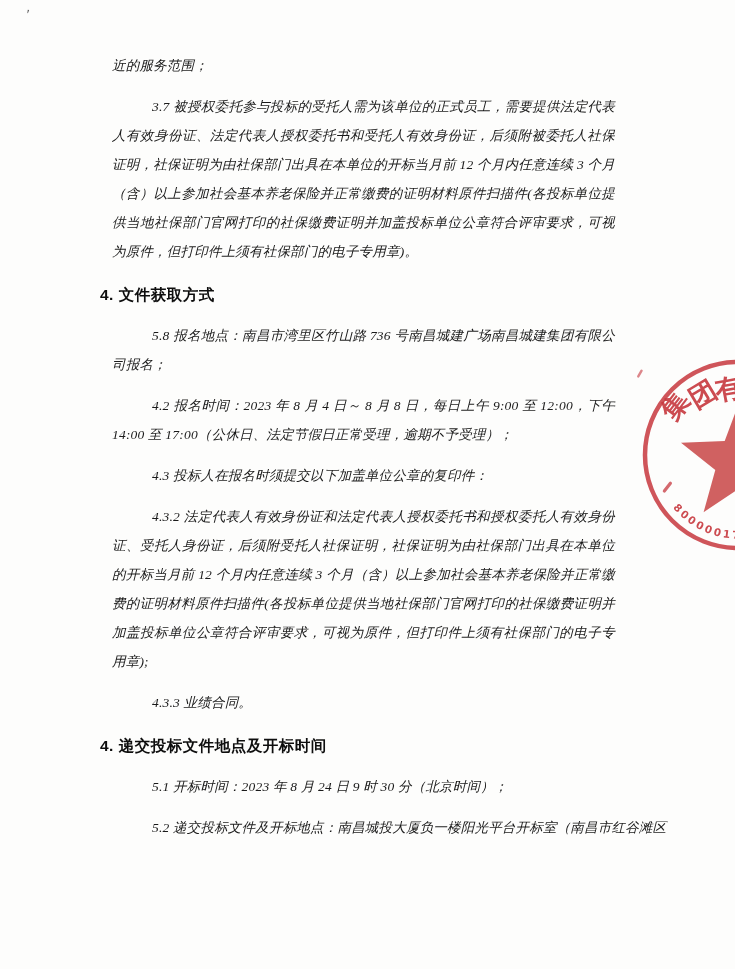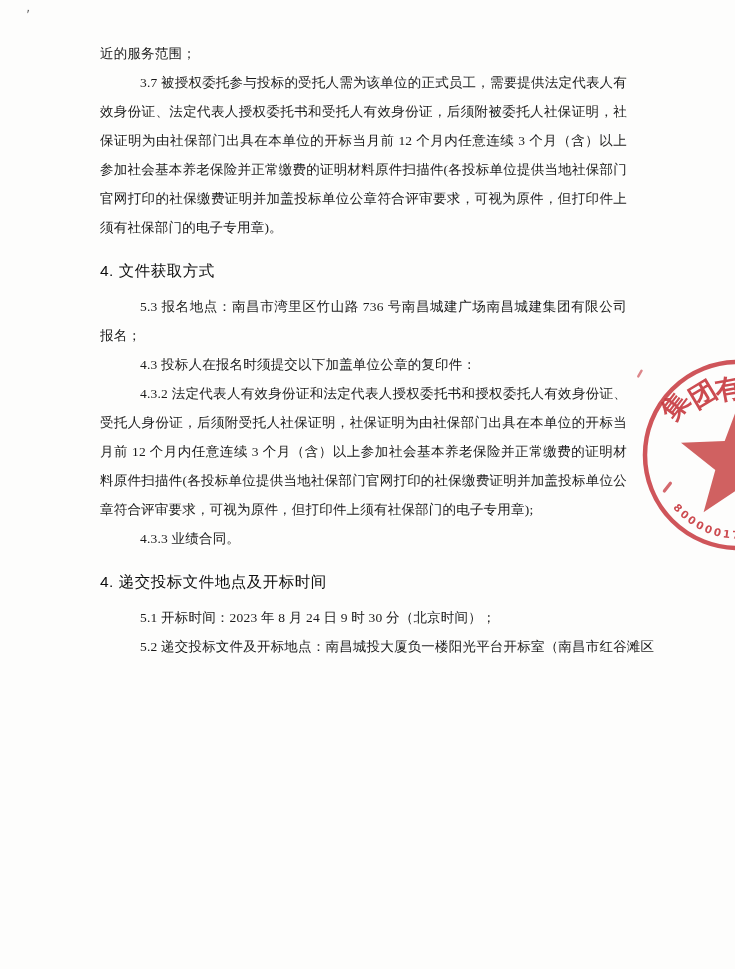--- a/index.html
+++ b/index.html
@@ -28,31 +28,32 @@
   .doc {
     position: absolute;
     left: 100px; top: 39px;
     width: 527px;
     color: #1a1a1a;
     font-size: 13.5px;
     line-height: 29px;
     letter-spacing: 0.2px;
   }
   .para {
-    margin: 0;
+    margin: 12px;
     text-align: justify;
     text-align-last: left;
     font-weight: 500;
+    font-style: italic;
   }
   .para.indent { text-indent: 40px; }
   .para.nowrap { white-space: nowrap; }
   .heading {
     margin: 14px 0 7px 0;
     font-size: 15.5px;
-    font-weight: 400;
+    font-weight: 700;
     color: #0e0e0e;
     letter-spacing: 0.5px;
     font-family: "Liberation Sans", "DejaVu Sans", sans-serif;
   }
   
   .stamp {
     position: absolute;
     left: 628px; top: 345px;
     width: 220px; height: 220px;
     opacity: 0.92;
@@ -73,21 +74,22 @@
 <body>
 
 <div class="page">
 
   <div class="corner-mark">'</div>
 
   <div class="doc" id="doc-container">
       <p class="para">近的服务范围；</p>
       <p class="para indent">3.7 被授权委托参与投标的受托人需为该单位的正式员工，需要提供法定代表人有效身份证、法定代表人授权委托书和受托人有效身份证，后须附被委托人社保证明，社保证明为由社保部门出具在本单位的开标当月前 12 个月内任意连续 3 个月（含）以上参加社会基本养老保险并正常缴费的证明材料原件扫描件(各投标单位提供当地社保部门官网打印的社保缴费证明并加盖投标单位公章符合评审要求，可视为原件，但打印件上须有社保部门的电子专用章)。</p>
       <h2 class="heading">4. 文件获取方式</h2>
-      <p class="para indent">5.3 报名地点：南昌市湾里区竹山路 736 号南昌城建广场南昌城建集团有限公司报名；</p>
+      <p class="para indent">5.8 报名地点：南昌市湾里区竹山路 736 号南昌城建广场南昌城建集团有限公司报名；</p>
+      <p class="para indent">4.2 报名时间：2023 年 8 月 4 日～ 8 月 8 日，每日上午 9:00 至 12:00，下午 14:00 至 17:00（公休日、法定节假日正常受理，逾期不予受理）；</p>
       <p class="para indent">4.3 投标人在报名时须提交以下加盖单位公章的复印件：</p>
       <p class="para indent">4.3.2 法定代表人有效身份证和法定代表人授权委托书和授权委托人有效身份证、受托人身份证，后须附受托人社保证明，社保证明为由社保部门出具在本单位的开标当月前 12 个月内任意连续 3 个月（含）以上参加社会基本养老保险并正常缴费的证明材料原件扫描件(各投标单位提供当地社保部门官网打印的社保缴费证明并加盖投标单位公章符合评审要求，可视为原件，但打印件上须有社保部门的电子专用章);</p>
       <p class="para indent">4.3.3 业绩合同。</p>
       <h2 class="heading">4. 递交投标文件地点及开标时间</h2>
       <p class="para indent">5.1 开标时间：2023 年 8 月 24 日 9 时 30 分（北京时间）；</p>
       <p class="para indent nowrap">5.2 递交投标文件及开标地点：南昌城投大厦负一楼阳光平台开标室（南昌市红谷滩区</p>
     </div>
 
   <svg class="stamp" viewBox="0 0 220 220" xmlns="http://www.w3.org/2000/svg">
 

